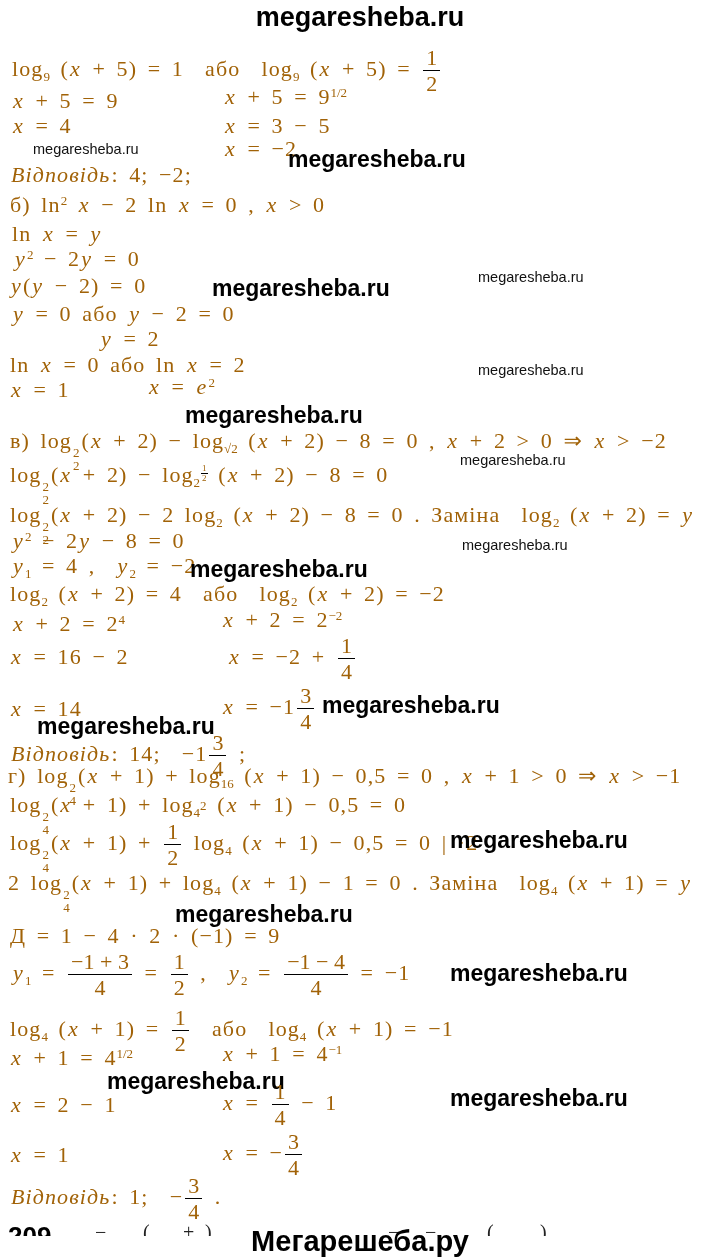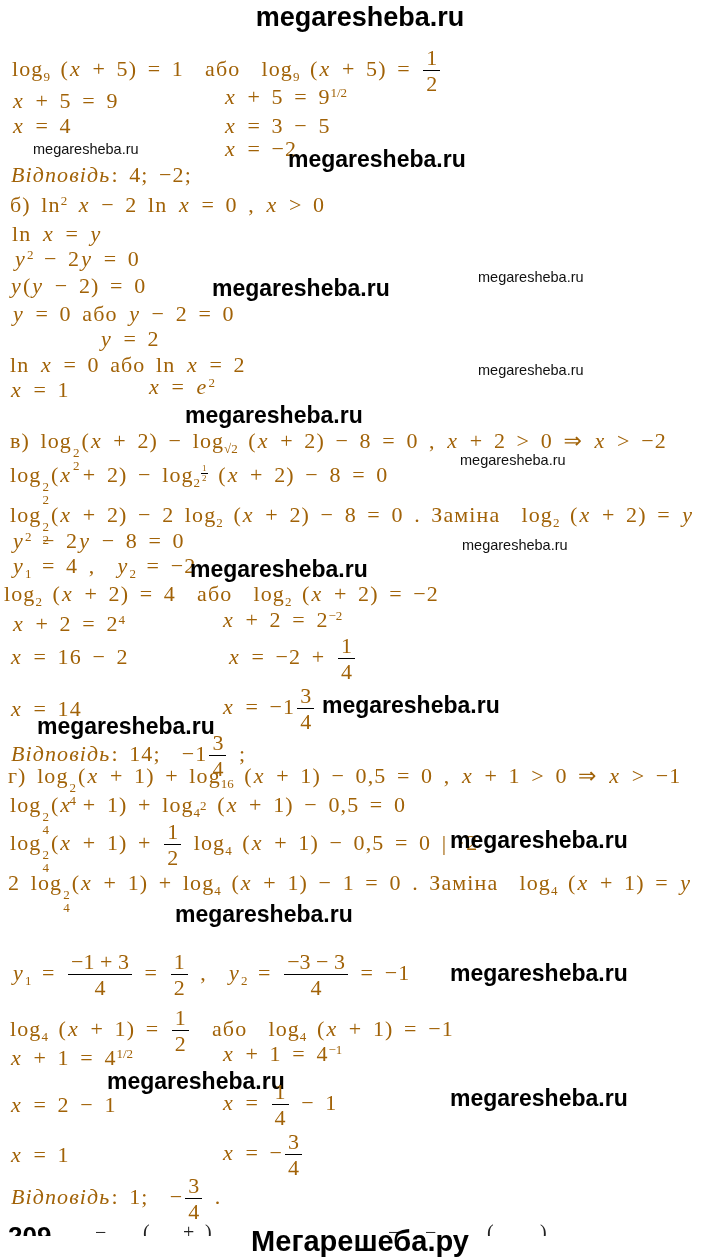--- a/index.html
+++ b/index.html
@@ -79,21 +79,21 @@
         <span>2</span>
       </span>(<i>x</i> + 2) − log<sub>2<span class="mfr"><span class="ft">1</span><span class="fb">2</span></span></sub> (<i>x</i> + 2) − 8 = 0</div>
   <div class="row math" style="left:10px;top:502px">log<span class="ss">
         <span>2</span>
         <span>2</span>
       </span>(<i>x</i> + 2) − 2 log<sub>2</sub> (<i>x</i> + 2) − 8 = 0 . Заміна&nbsp; log<sub>2</sub> (<i>x</i> + 2) = <i>y</i></div>
   <div class="row math" style="left:12px;top:528px"><i>y</i><sup>2</sup> − 2<i>y</i> − 8 = 0</div>
   <div class="row wm-small" style="left:462px;top:537px">megaresheba.ru</div>
   <div class="row math" style="left:12px;top:553px"><i>y</i><sub>1</sub> = 4 ,&nbsp; <i>y</i><sub>2</sub> = −2</div>
   <div class="row wm-bold" style="left:190px;top:556px">megaresheba.ru</div>
-  <div class="row math" style="left:4px;top:581px">log<sub>2</sub> (<i>x</i> + 2) = 4&nbsp; або&nbsp; log<sub>2</sub> (<i>x</i> + 2) = −2</div>
+  <div class="row math" style="left:10px;top:581px">log<sub>2</sub> (<i>x</i> + 2) = 4&nbsp; або&nbsp; log<sub>2</sub> (<i>x</i> + 2) = −2</div>
   <div class="row math" style="left:12px;top:611px"><i>x</i> + 2 = 2<sup>4</sup></div>
   <div class="row math" style="left:222px;top:607px"><i>x</i> + 2 = 2<sup>−2</sup></div>
   <div class="row math" style="left:10px;top:644px"><i>x</i> = 16 − 2</div>
   <div class="row math" style="left:228px;top:634px"><i>x</i> = −2 + <span class="fr"><span class="ft">1</span><span class="fb">4</span></span></div>
   <div class="row math" style="left:10px;top:696px"><i>x</i> = 14</div>
   <div class="row math" style="left:222px;top:684px"><i>x</i> = −1<span class="fr"><span class="ft">3</span><span class="fb">4</span></span></div>
   <div class="row wm-bold" style="left:322px;top:692px">megaresheba.ru</div>
   <div class="row wm-bold" style="left:37px;top:713px">megaresheba.ru</div>
   <div class="row math" style="left:10px;top:731px"><i>Відповідь</i>: 14;&nbsp; −1<span class="fr"><span class="ft">3</span><span class="fb">4</span></span> ;</div>
 
@@ -108,21 +108,22 @@
   <div class="row math" style="left:10px;top:820px">log<span class="ss">
         <span>2</span>
         <span>4</span>
       </span>(<i>x</i> + 1) + <span class="fr"><span class="ft">1</span><span class="fb">2</span></span> log<sub>4</sub> (<i>x</i> + 1) − 0,5 = 0 | ·2</div>
   <div class="row wm-bold" style="left:450px;top:827px">megaresheba.ru</div>
   <div class="row math" style="left:8px;top:870px">2 log<span class="ss">
         <span>2</span>
         <span>4</span>
       </span>(<i>x</i> + 1) + log<sub>4</sub> (<i>x</i> + 1) − 1 = 0 . Заміна&nbsp; log<sub>4</sub> (<i>x</i> + 1) = <i>y</i></div>
   <div class="row wm-bold" style="left:175px;top:901px">megaresheba.ru</div>
-  <div class="row math" style="left:12px;top:950px"><i>y</i><sub>1</sub> = <span class="fr"><span class="ft">−1 + 3</span><span class="fb">4</span></span> = <span class="fr"><span class="ft">1</span><span class="fb">2</span></span> ,&nbsp; <i>y</i><sub>2</sub> = <span class="fr"><span class="ft">−3 − 3</span><span class="fb">4</span></span> = −1</div>
+  <div class="row math" style="left:10px;top:923px">Д = 1 − 4 · 2 · (−1) = 9</div>
+  <div class="row math" style="left:12px;top:950px"><i>y</i><sub>1</sub> = <span class="fr"><span class="ft">−1 + 3</span><span class="fb">4</span></span> = <span class="fr"><span class="ft">1</span><span class="fb">2</span></span> ,&nbsp; <i>y</i><sub>2</sub> = <span class="fr"><span class="ft">−1 − 4</span><span class="fb">4</span></span> = −1</div>
   <div class="row wm-bold" style="left:450px;top:960px">megaresheba.ru</div>
   <div class="row math" style="left:10px;top:1006px">log<sub>4</sub> (<i>x</i> + 1) = <span class="fr"><span class="ft">1</span><span class="fb">2</span></span>&nbsp; або&nbsp; log<sub>4</sub> (<i>x</i> + 1) = −1</div>
   <div class="row math" style="left:10px;top:1045px"><i>x</i> + 1 = 4<sup>1/2</sup></div>
   <div class="row math" style="left:222px;top:1041px"><i>x</i> + 1 = 4<sup>−1</sup></div>
   <div class="row wm-bold" style="left:107px;top:1068px">megaresheba.ru</div>
   <div class="row math" style="left:10px;top:1092px"><i>x</i> = 2 − 1</div>
   <div class="row math" style="left:222px;top:1080px"><i>x</i> = <span class="fr"><span class="ft">1</span><span class="fb">4</span></span> − 1</div>
   <div class="row wm-bold" style="left:450px;top:1085px">megaresheba.ru</div>
   <div class="row math" style="left:10px;top:1142px"><i>x</i> = 1</div>
   <div class="row math" style="left:222px;top:1130px"><i>x</i> = −<span class="fr"><span class="ft">3</span><span class="fb">4</span></span></div>

